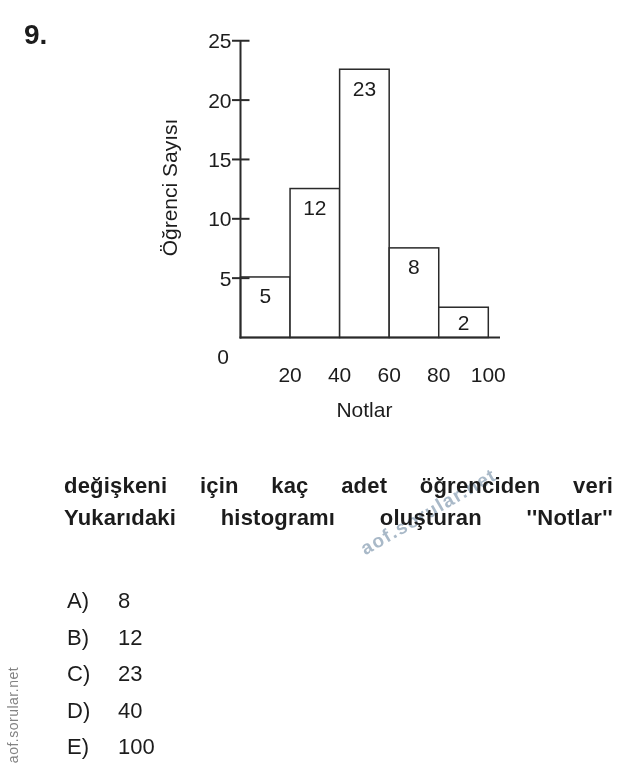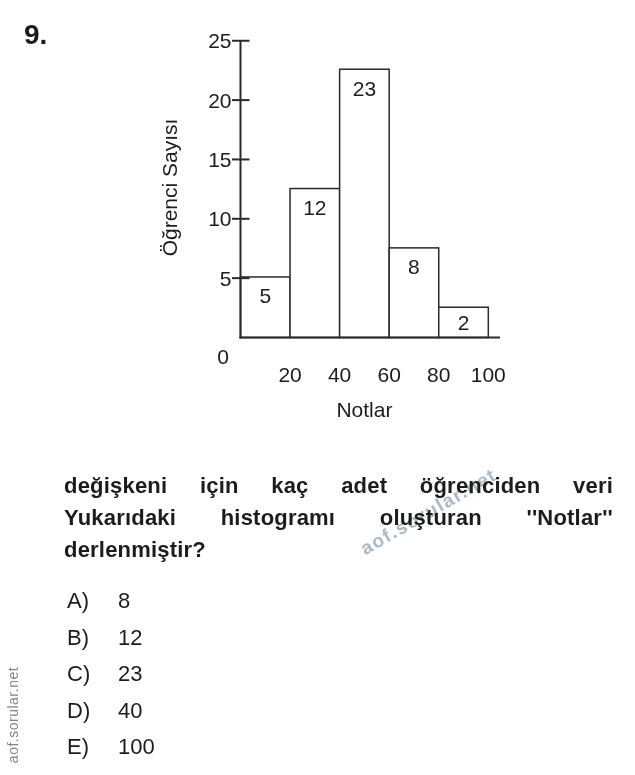--- a/index.html
+++ b/index.html
@@ -67,21 +67,20 @@
       <text x="364.4" y="417" text-anchor="middle" fill="#1c1c1c" font-size="21" font-family="Liberation Sans, sans-serif">Notlar</text>
       <text transform="translate(177,187.5) rotate(-90)" text-anchor="middle" fill="#1c1c1c" font-size="21" font-family="Liberation Sans, sans-serif">Öğrenci Sayısı</text>
     </svg>
 
   <div class="wm-diag" style="color: rgb(169, 185, 200);">aof.sorular.net</div>
   <div class="wm-left" style="color: rgb(131, 131, 131);">aof.sorular.net</div>
 
   <div class="question">
     <div class="qline qjust">değişkeni için kaç adet öğrenciden veri</div>
     <div class="qline qjust">Yukarıdaki histogramı oluşturan ''Notlar''</div>
-    <div class="qline">derlenmiştir?</div>
   </div>
 
   <div class="options" id="options">
       <div class="opt">
         <span class="opt-letter">A)</span>
         <span class="opt-value">8</span>
       </div>
       <div class="opt">
         <span class="opt-letter">B)</span>
         <span class="opt-value">12</span>

